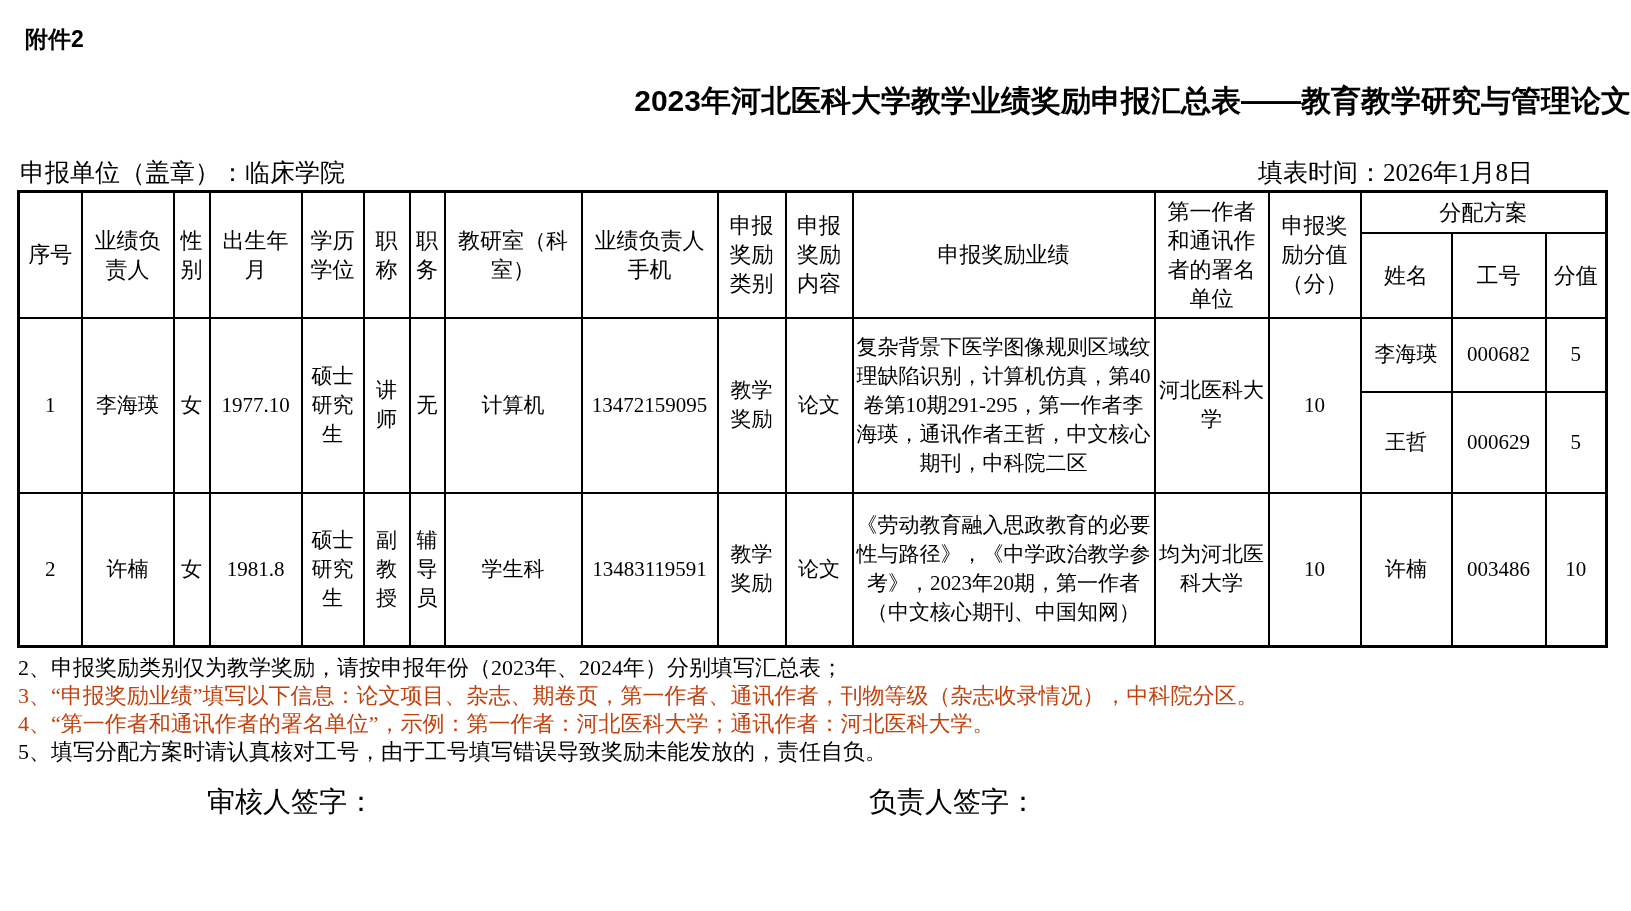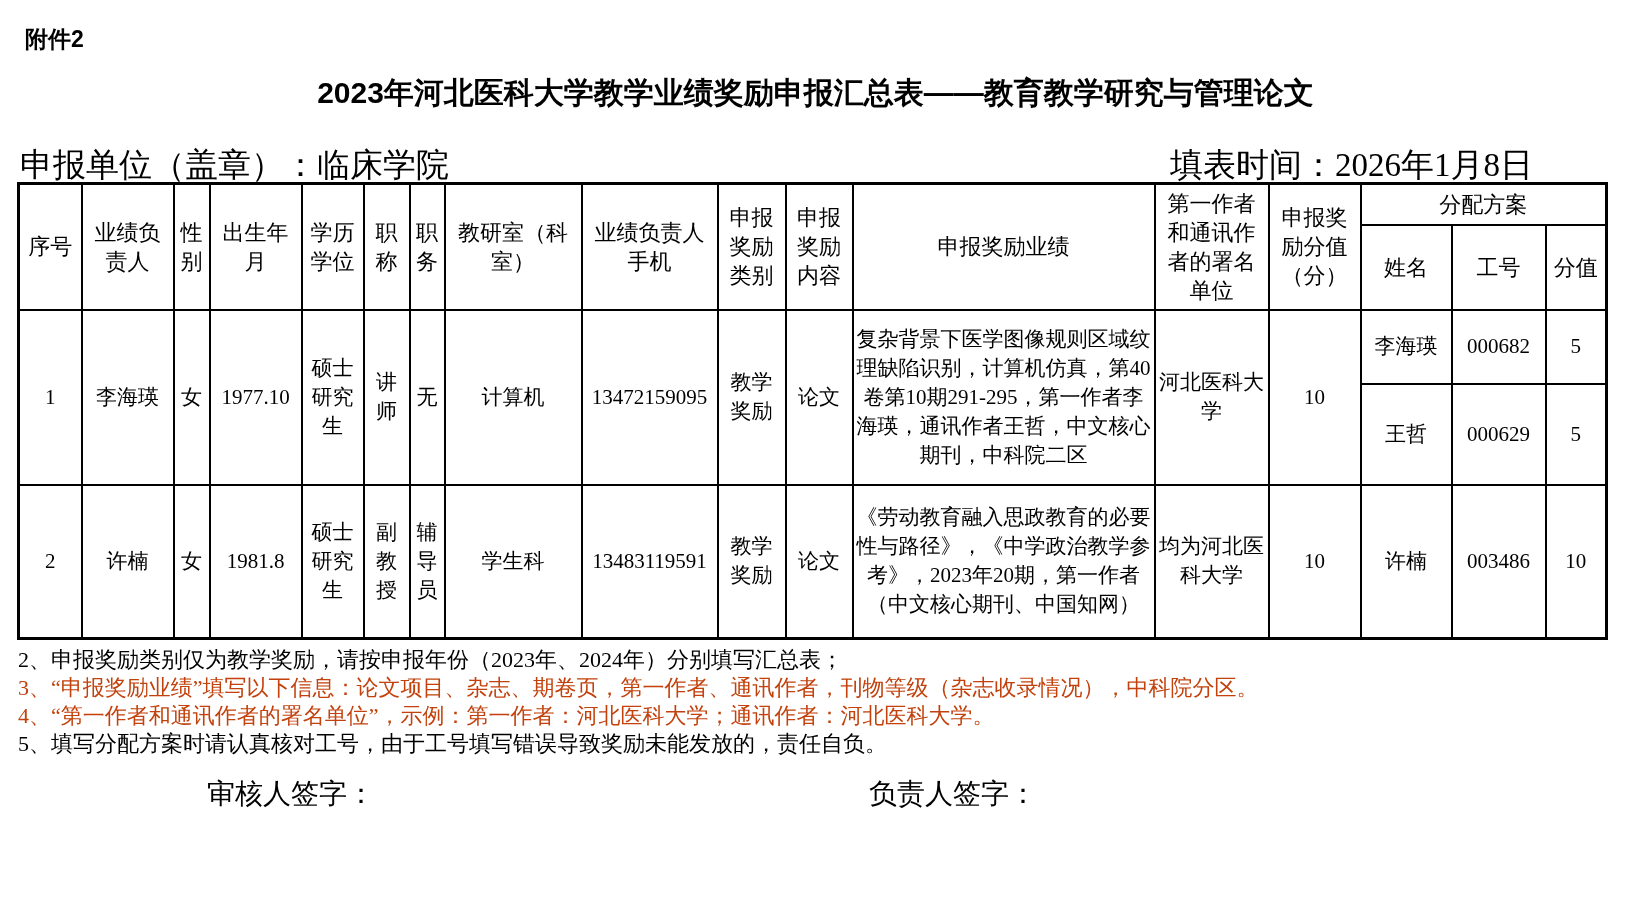--- a/index.html
+++ b/index.html
@@ -1,22 +1,22 @@
 <!DOCTYPE html>
 <html><head>
 <meta charset="utf-8">
 <style>
   html,body{margin:0;padding:0;background:#fff;}
   body{width:1631px;height:911px;overflow:hidden;color:#000;
        font-family:"Liberation Serif","DejaVu Serif",serif;}
   .heiti{font-family:"Liberation Sans","DejaVu Sans",sans-serif;}
   .attachment{margin:20px 0 0 25px;font-size:23px;font-weight:700;line-height:38px;}
-  .doc-title{margin-top:14px;text-align:center;font-size:30px;font-weight:700;line-height:42px;}
+  .doc-title{margin-top:22px;text-align:right;font-size:30px;font-weight:700;line-height:42px;}
   .meta-row{margin:34px 0 0 20px;width:1513px;display:flex;justify-content:space-between;
-            align-items:flex-end;font-size:33px;line-height:34px;}
+            align-items:flex-end;font-size:25px;line-height:34px;}
   table.main{border-collapse:collapse;table-layout:fixed;width:1591px;margin-left:17px;
              border:3px solid #000;}
   table.main td,table.main th{border:2px solid #000;text-align:center;vertical-align:middle;
              padding:0 2px;font-weight:400;overflow:hidden;}
   th{font-size:22px;line-height:29px;}
   td{font-size:21px;line-height:29px;}
   .achv{font-size:21px;line-height:29px;}
   .notes{margin:6px 0 0 18px;font-size:22px;line-height:28px;}
   .note-red{color:#c2410c;}
   .sign-row{margin-top:16px;font-size:28px;line-height:40px;}

